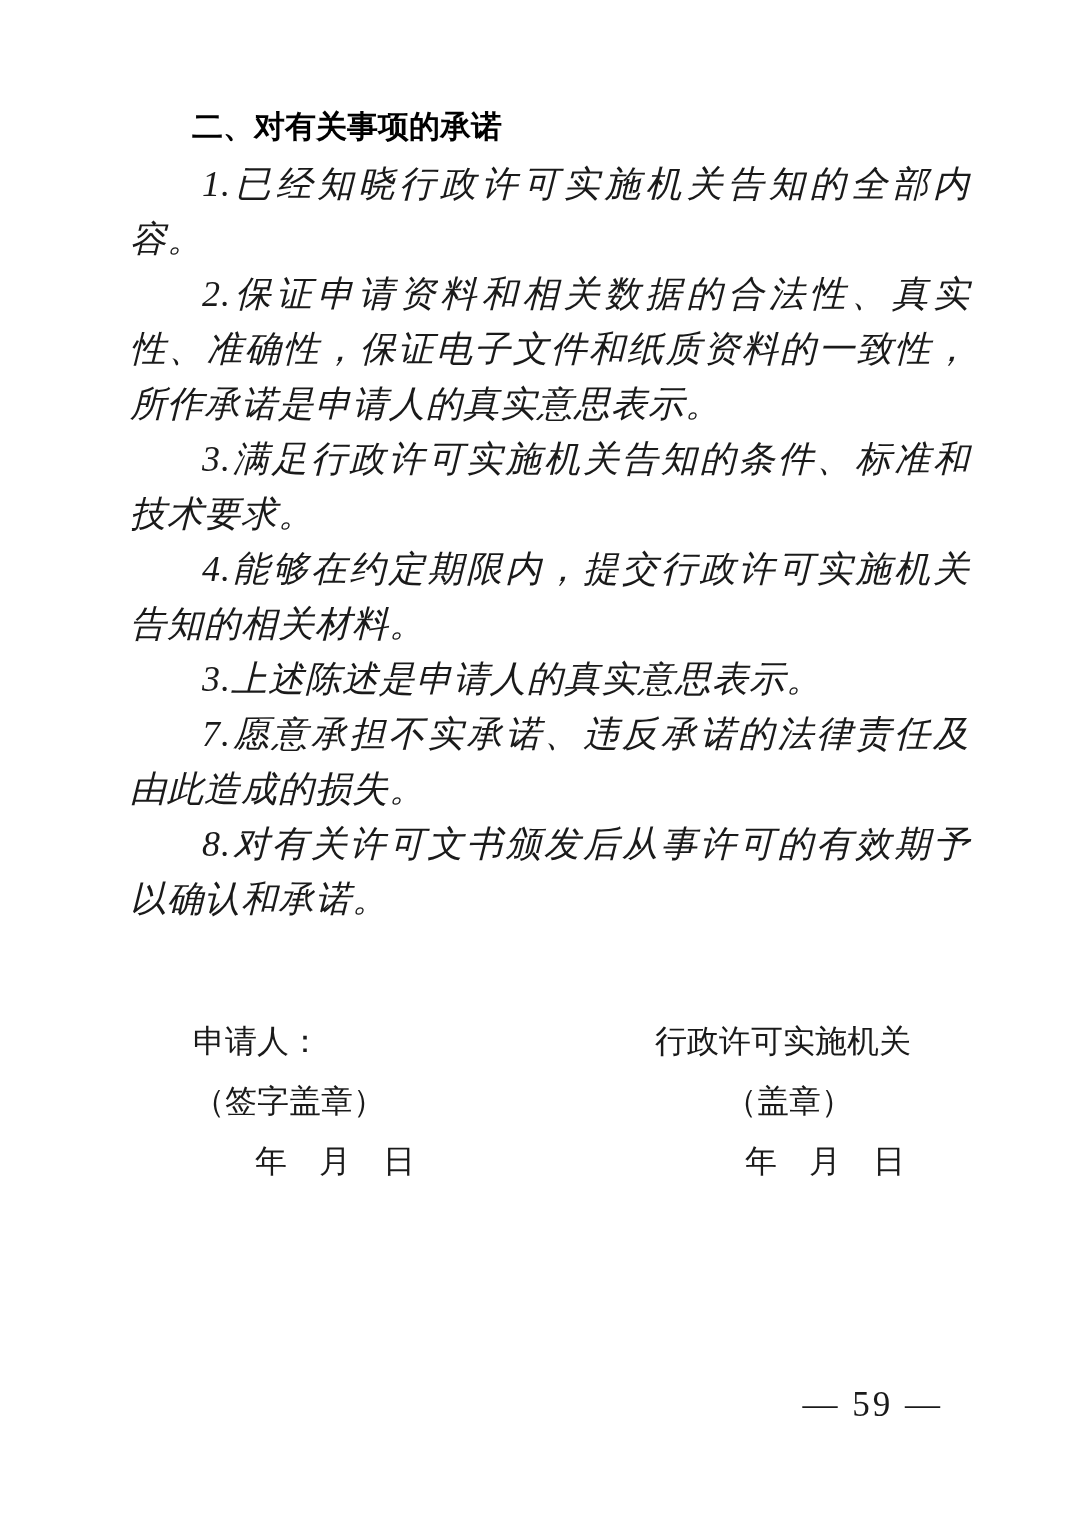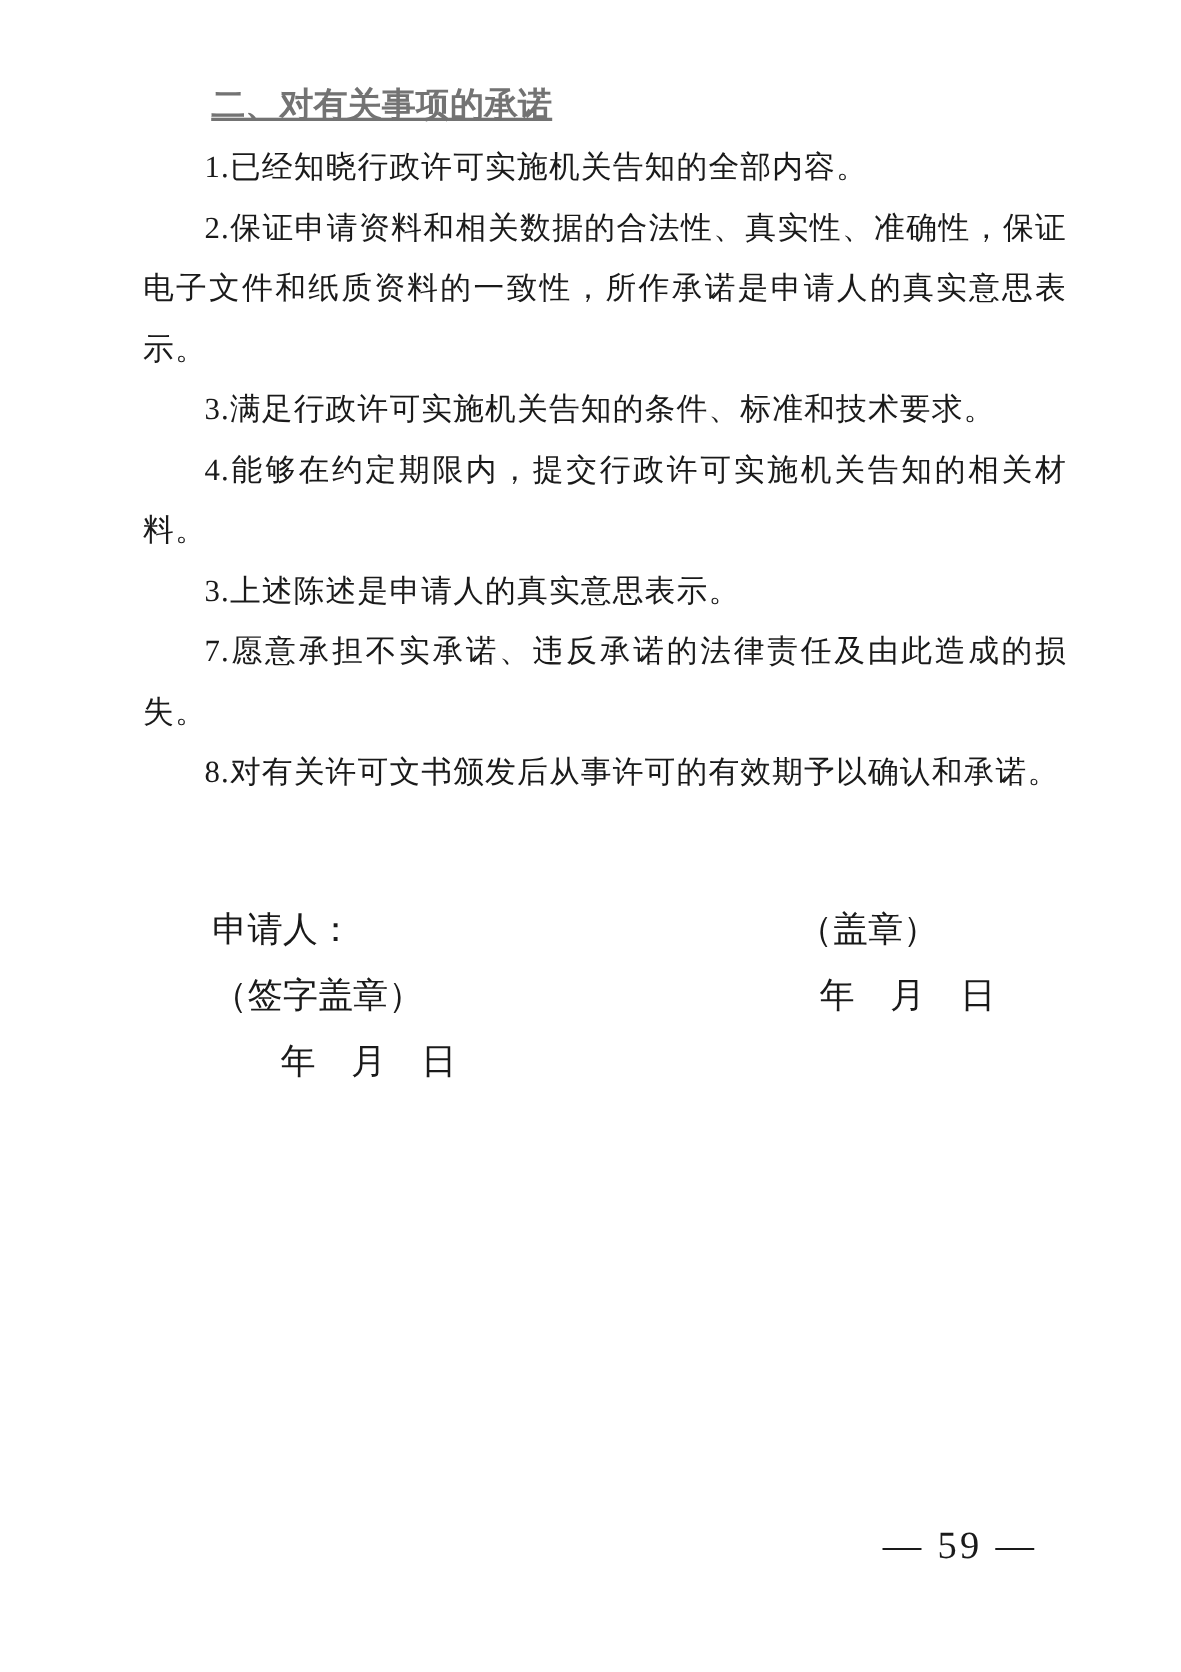--- a/index.html
+++ b/index.html
@@ -17,39 +17,39 @@
     font-family: "Liberation Serif", "DejaVu Serif", serif;
     overflow: hidden;
   }
   .content {
     position: absolute;
     top: 0;
     left: 130px;
     width: 840px;
   }
   .section-heading {
-    margin: 77px 0 0 0;
+    margin: 109px 0 0 0;
     text-indent: 2em;
     font-family: "Liberation Sans", "DejaVu Sans", sans-serif;
     font-weight: bold;
     font-size: 31px;
     line-height: 36px;
-    color: #737373;
-    text-decoration: underline;
+    color: #000000;
   }
   .items {
     margin-top: 12px;
   }
   .items p {
     margin: 0;
-    font-size: 28px;
+    font-size: 36px;
     line-height: 55px;
     text-indent: 2em;
     text-align: justify;
     letter-spacing: 1px;
+    font-style: italic;
   }
   .signature {
     position: relative;
     margin-top: 84px;
     height: 190px;
     font-size: 32px;
   }
   .sig-col {
     position: absolute;
     top: 0;
@@ -90,20 +90,21 @@
       <p>8.对有关许可文书颁发后从事许可的有效期予以确认和承诺。</p>
     </div>
 
     <div class="signature">
       <div class="sig-col sig-left">
         <div class="sig-title">申请人：</div>
         <div class="sig-seal-note">（签字盖章）</div>
         <div class="sig-date">年　月　日</div>
       </div>
       <div class="sig-col sig-right">
+        <div class="sig-title">行政许可实施机关</div>
         <div class="sig-seal-note">（盖章）</div>
         <div class="sig-date">年　月　日</div>
       </div>
     </div>
 
   </div>
 
   <div class="page-footer">— 59 —</div>
 </div>
 

